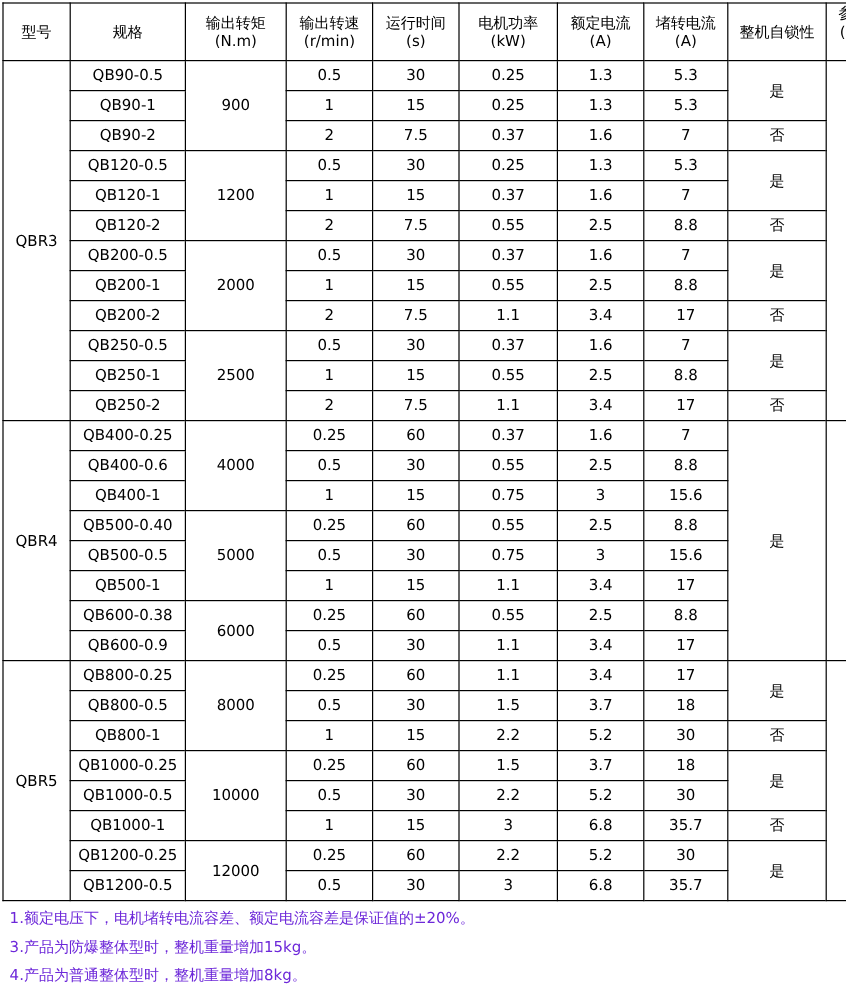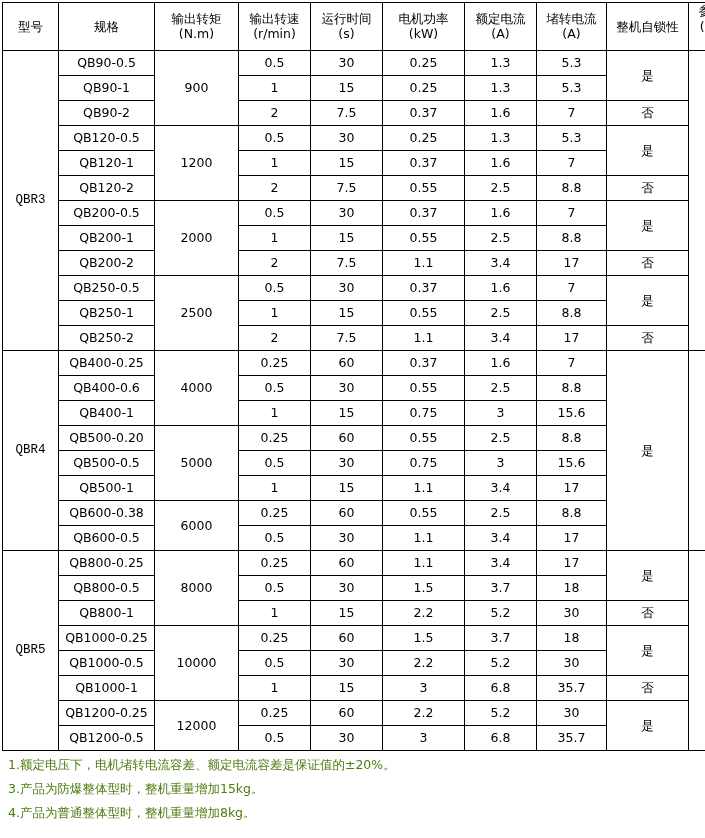--- a/index.html
+++ b/index.html
@@ -42,39 +42,38 @@
     font-weight: bold;
     height: 54px;
     padding: 2px 1px;
   }
   thead td .hl {
     display: block;
   }
   td.model-cell {
     font-size: 13px;
     font-weight: bold;
-    font-family: Liberation Mono, monospace;
   }
   td.name-cell {
     font-size: 12px;
     text-align: left;
     padding-left: 8px;
   }
   td.weight-cell {
     font-size: 13px;
   }
   .notes {
     margin: 6px 0 0 0;
     padding: 0 4px 0 6px;
   }
   .notes p {
     margin: 0 0 7px 0;
     font-size: 12.5px;
     line-height: 1.35;
-    color: #4d7c0f;
+    color: #6d28d9;
   }
   
   col.c-model { width: 56px; }
   col.c-name  { width: 96px; }
   col.c-torque{ width: 84px; }
   col.c-speed { width: 72px; }
   col.c-time  { width: 72px; }
   col.c-power { width: 82px; }
   col.c-cur   { width: 72px; }
   col.c-lock  { width: 70px; }
@@ -274,21 +273,21 @@
         </tr>
         <tr>
           <td class="name-cell">QB400-1</td>
           <td>1</td>
           <td>15</td>
           <td>0.75</td>
           <td>3</td>
           <td>15.6</td>
         </tr>
         <tr>
-          <td class="name-cell">QB500-0.20</td>
+          <td class="name-cell">QB500-0.40</td>
           <td rowspan="3">5000</td>
           <td>0.25</td>
           <td>60</td>
           <td>0.55</td>
           <td>2.5</td>
           <td>8.8</td>
         </tr>
         <tr>
           <td class="name-cell">QB500-0.5</td>
           <td>0.5</td>
@@ -308,21 +307,21 @@
         <tr>
           <td class="name-cell">QB600-0.38</td>
           <td rowspan="2">6000</td>
           <td>0.25</td>
           <td>60</td>
           <td>0.55</td>
           <td>2.5</td>
           <td>8.8</td>
         </tr>
         <tr>
-          <td class="name-cell">QB600-0.5</td>
+          <td class="name-cell">QB600-0.9</td>
           <td>0.5</td>
           <td>30</td>
           <td>1.1</td>
           <td>3.4</td>
           <td>17</td>
         </tr>
         <tr>
           <td class="model-cell" rowspan="8">QBR5</td>
           <td class="name-cell">QB800-0.25</td>
           <td rowspan="3">8000</td>

